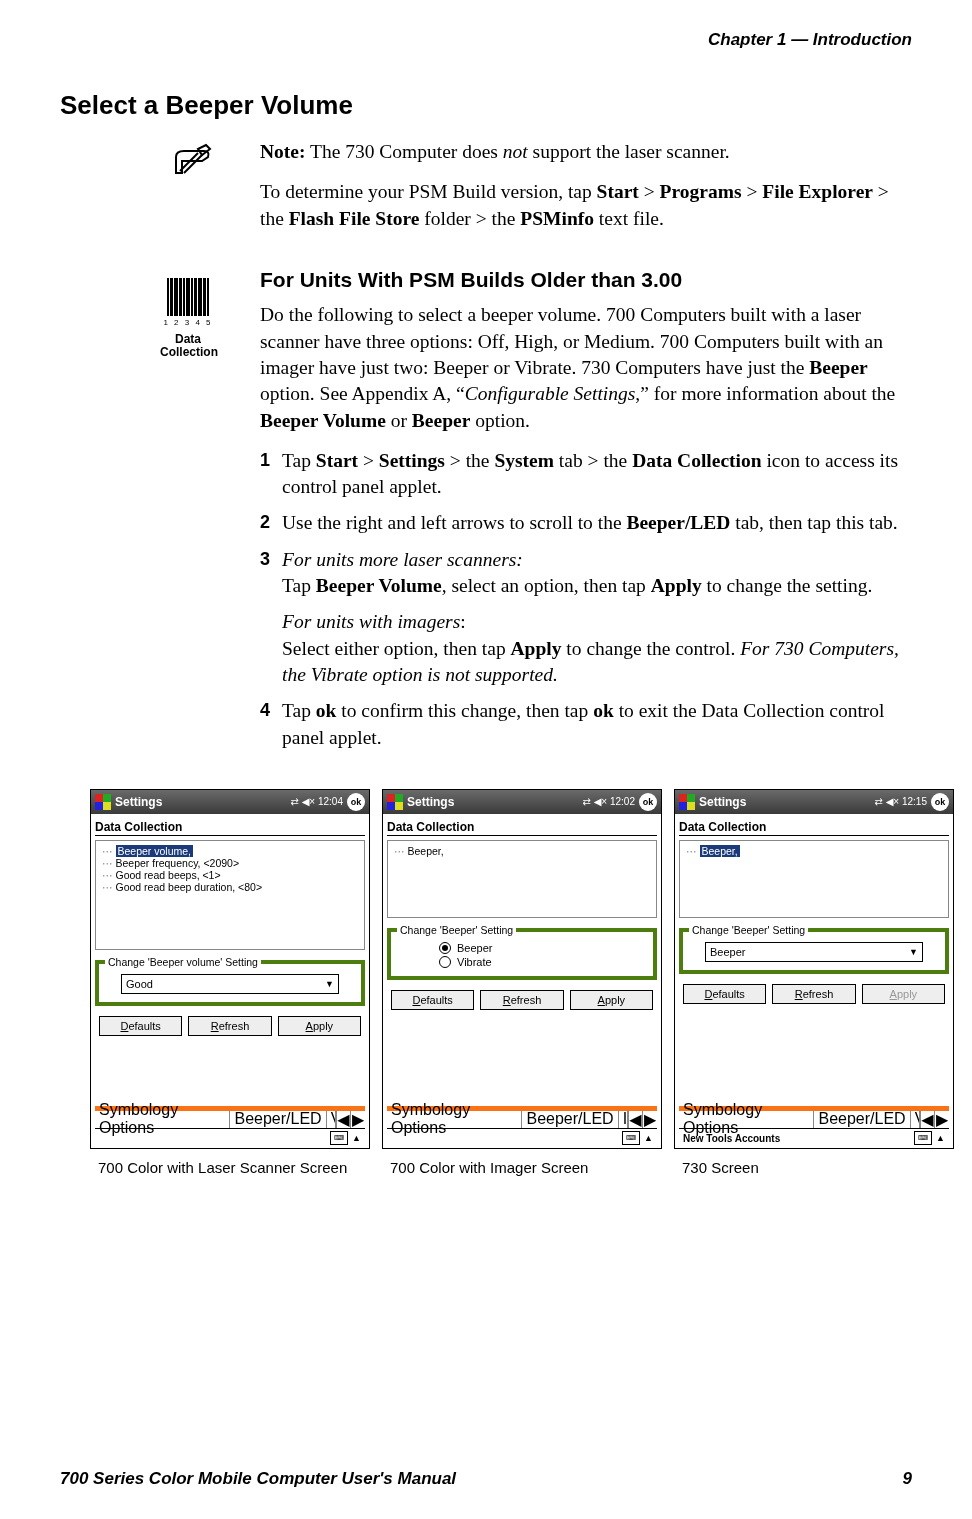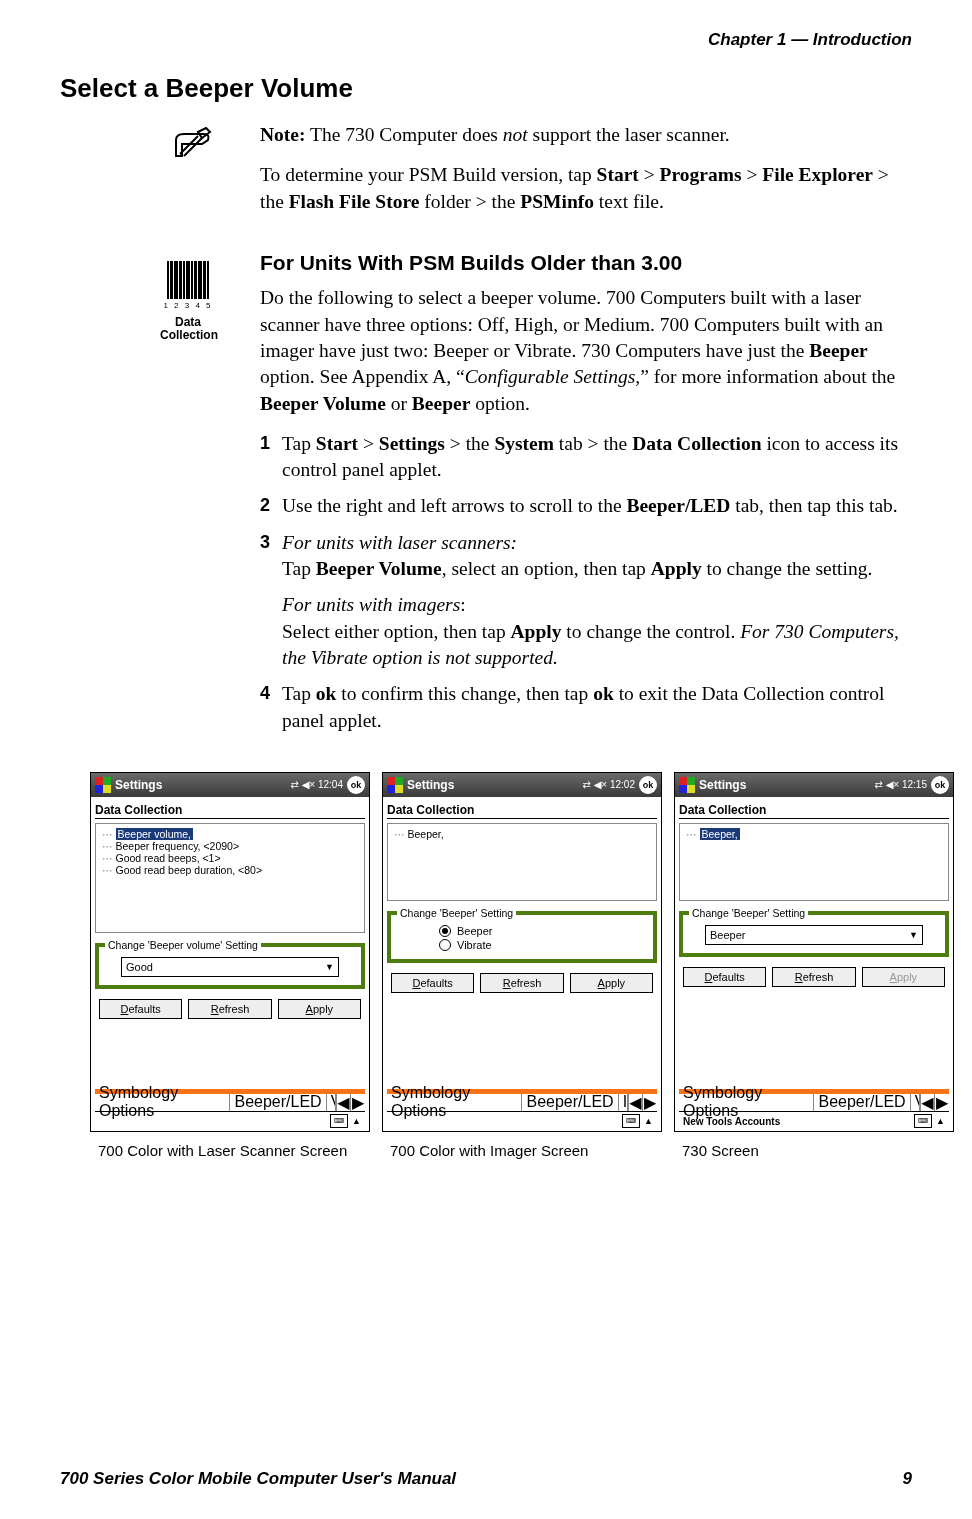--- a/index.html
+++ b/index.html
@@ -11,21 +11,21 @@
     color: #000;
     position: relative;
     padding: 30px 60px 40px 60px;
   }
   .running-head {
     text-align: right;
     font-family: Arial, Helvetica, sans-serif;
     font-weight: bold;
     font-style: italic;
     font-size: 17px;
-    margin-bottom: 23px;
+    margin-bottom: 40px;
   }
   .h2 {
     font-family: Arial, Helvetica, sans-serif;
     font-weight: 900;
     font-size: 26px;
     margin-bottom: 18px;
   }
   .h3 {
     font-family: Arial, Helvetica, sans-serif;
     font-weight: 900;
@@ -154,21 +154,21 @@
       </li>
       <li>
         <span class="num">2</span>
         <span class="step-body">
           <span>Use the right and left arrows to scroll to the </span><b>Beeper/LED</b><span> tab, then tap this tab.</span>
         </span>
       </li>
       <li>
         <span class="num">3</span>
         <span class="step-body">
-          <span class="em">For units with laser scanners:</span><br>
+          <span class="em">For units more laser scanners:</span><br>
           <span>Tap </span><b>Beeper Volume</b><span>, select an option, then tap </span><b>Apply</b><span> to change the set­ting.</span>
           <div class="step-sub">
             <span class="em">For units with imagers</span><span>:</span><br>
             <span>Select either option, then tap </span><b>Apply</b><span> to change the control. </span><span class="em">For 730 Com­puters, the Vibrate option is not supported.</span>
           </div>
         </span>
       </li>
       <li>
         <span class="num">4</span>
         <span class="step-body">

